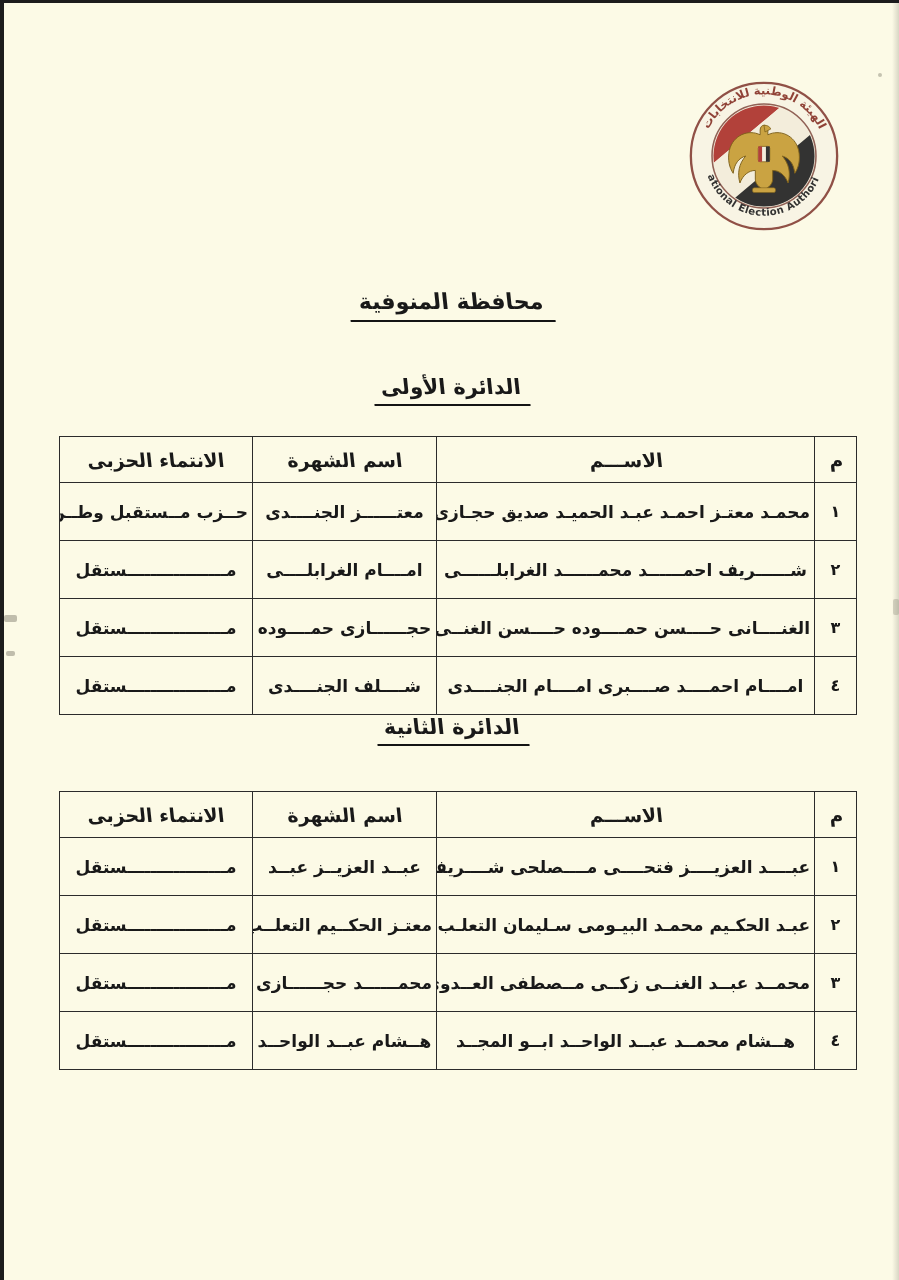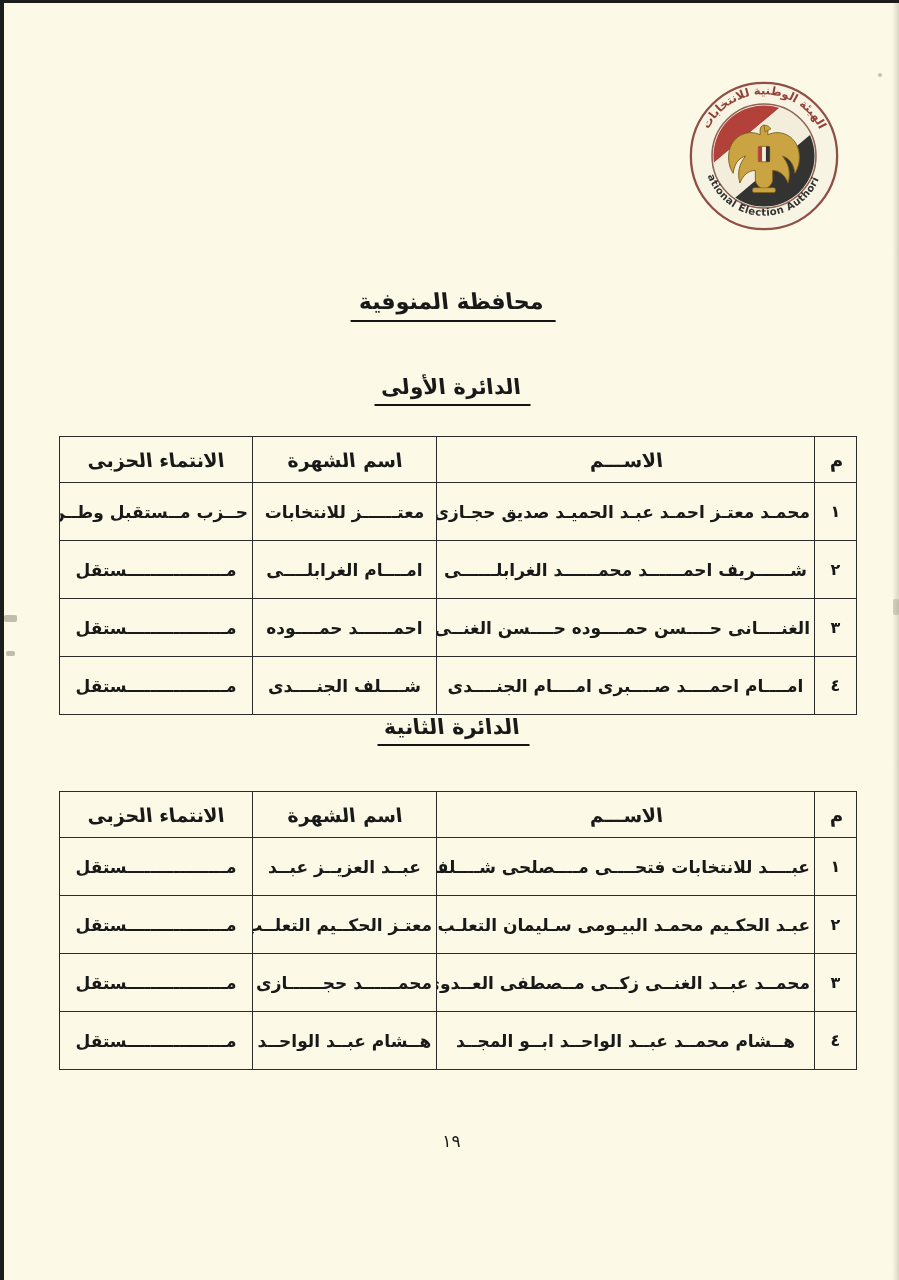--- a/index.html
+++ b/index.html
@@ -113,33 +113,33 @@
     <tbody>
         <tr>
       <th><span class="h">م</span></th>
       <th><span class="h">الاســـم</span></th>
       <th><span class="h">اسم الشهرة</span></th>
       <th><span class="h">الانتماء الحزبى</span></th>
     </tr>
     <tr>
       <td class="num">١</td>
       <td>محمـد معتـز احمـد عبـد الحميـد صديق حجـازى</td>
-      <td>معتــــــز للانتخابات</td>
+      <td>معتــــــز الجنــــدى</td>
       <td>حــزب مــستقبل وطــن</td>
     </tr>
     <tr>
       <td class="num">٢</td>
       <td>شــــــريف احمــــــد محمــــــد الغرابلــــــى</td>
       <td>امــــام الغرابلــــى</td>
       <td>مـــــــــــــــــستقل</td>
     </tr>
     <tr>
       <td class="num">٣</td>
       <td>الغنــــانى حــــسن حمــــوده حــــسن الغنــى</td>
-      <td>احمــــــد حمــــوده</td>
+      <td>حجــــــازى حمــــوده</td>
       <td>مـــــــــــــــــستقل</td>
     </tr>
     <tr>
       <td class="num">٤</td>
       <td>امــــام احمــــد صــــبرى امــــام الجنــــدى</td>
       <td>شــــلف الجنــــدى</td>
       <td>مـــــــــــــــــستقل</td>
     </tr>
   </tbody>
     </table>
@@ -157,21 +157,21 @@
       </colgroup>
     <tbody>
         <tr>
       <th><span class="h">م</span></th>
       <th><span class="h">الاســـم</span></th>
       <th><span class="h">اسم الشهرة</span></th>
       <th><span class="h">الانتماء الحزبى</span></th>
     </tr>
     <tr>
       <td class="num">١</td>
-      <td>عبــــد للانتخابات فتحــــى مــــصلحى شــــلف</td>
+      <td>عبــــد العزيــــز فتحــــى مــــصلحى شــــريف</td>
       <td>عبــد العزيــز عبــد</td>
       <td>مـــــــــــــــــستقل</td>
     </tr>
     <tr>
       <td class="num">٢</td>
       <td>عبـد الحكـيم محمـد البيـومى سـليمان التعلـب</td>
       <td>معتـز الحكــيم التعلــب</td>
       <td>مـــــــــــــــــستقل</td>
     </tr>
     <tr>
@@ -182,15 +182,14 @@
     </tr>
     <tr>
       <td class="num">٤</td>
       <td>هــشام محمــد عبــد الواحــد ابــو المجــد</td>
       <td>هــشام عبــد الواحــد</td>
       <td>مـــــــــــــــــستقل</td>
     </tr>
   </tbody>
     </table>
 
-  <div class="center-line pagenum" style="position:absolute;">١٩</div>
 
 </div>
 
 </body></html>

